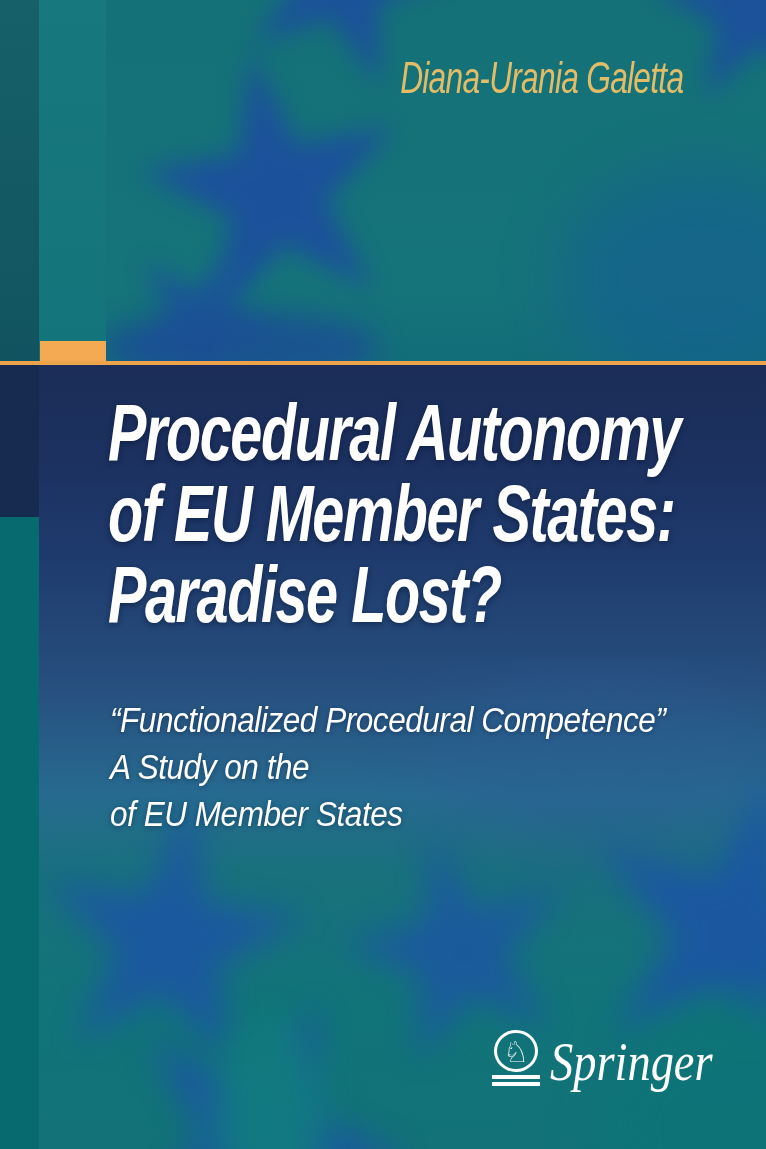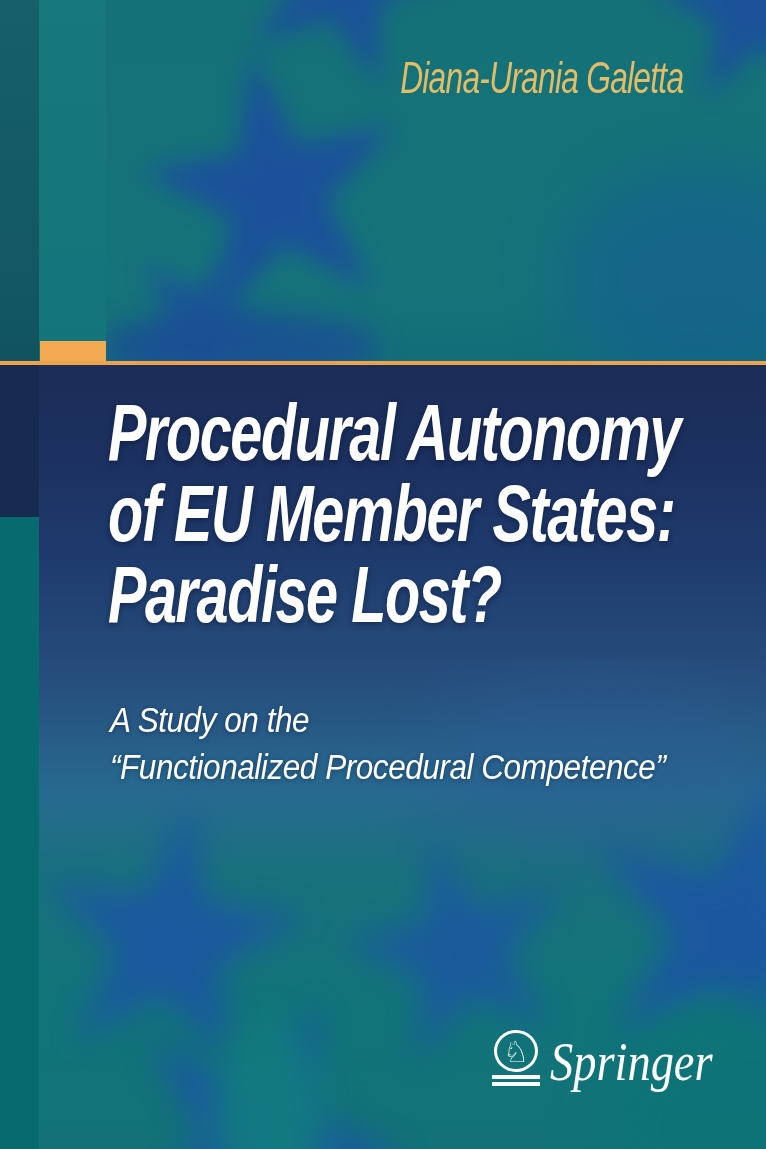--- a/index.html
+++ b/index.html
@@ -152,22 +152,23 @@
     <span class="cond">Diana-Urania Galetta</span>
   </div>
 
   <h1 class="title">
     <span class="ln"><span class="cond">Procedural Autonomy</span></span>
     <span class="ln"><span class="cond">of EU Member States:</span></span>
     <span class="ln"><span class="cond">Paradise Lost?</span></span>
   </h1>
 
   <div class="subtitle">
+    <span class="ln"><span class="cond">“Functionalized Procedural Competence”</span></span>
     <span class="ln"><span class="cond">A Study on the</span></span>
-    <span class="ln"><span class="cond">“Functionalized Procedural Competence”</span></span>
+    <span class="ln"><span class="cond">of EU Member States</span></span>
   </div>
 
   <div class="horse">
     <div class="horse-circle">♘</div>
     <div class="horse-bar"></div>
     <div class="horse-bar"></div>
   </div>
   <div class="pub-name">
     <span class="cond">Springer</span>
   </div>

